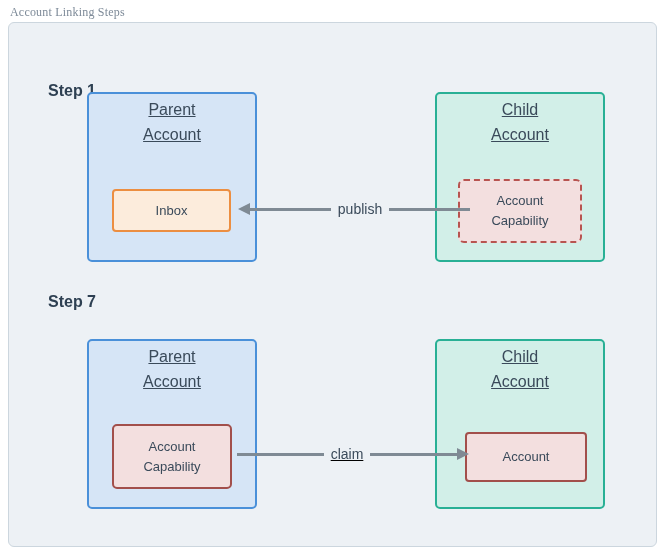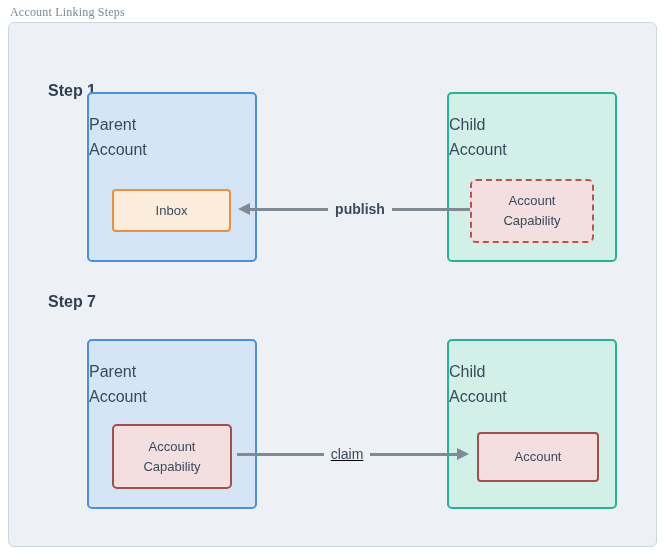--- a/index.html
+++ b/index.html
@@ -39,24 +39,24 @@
   .step1-heading{left:39px;top:31px;margin-top:28px;}
   .step2-heading{left:39px;top:270px;}
   .node{
     position:absolute;width:170px;height:170px;border-radius:5px;box-sizing:border-box;
   }
   .parent-node{background:var(--parent-fill);border:2px solid var(--parent-border);}
   .child-node{background:var(--child-fill);border:2px solid var(--child-border);}
   .row1{top:69px;}
   .row2{top:316px;}
   .left-col{left:78px;}
-  .right-col{left:438px;}
+  .right-col{left:426px;}
   .box-title{
-    text-align:left;padding-top:18px;font-size:16px;line-height:25px;
-    color:var(--box-text);white-space:pre-line;
+    text-align:center;padding-top:3px;font-size:16px;line-height:25px;
+    color:var(--box-text);white-space:pre-line;text-decoration:underline;
   }
   .inner-box{
     position:absolute;box-sizing:border-box;border-radius:4px;
     display:flex;align-items:center;justify-content:center;
     font-size:13px;line-height:20px;color:var(--box-text);
     text-align:center;white-space:pre-line;
   }
   .inbox-box{
     left:23px;top:95px;width:119px;height:43px;
     background:var(--inbox-fill);border:2px solid var(--inbox-border);
@@ -69,21 +69,21 @@
     left:23px;top:83px;width:120px;height:65px;border-radius:5px;
     background:var(--capability-fill);border:2px solid var(--capability-border-solid);
   }
   .account-box{
     left:28px;top:91px;width:122px;height:50px;
     background:var(--capability-fill);border:2px solid var(--capability-border-solid);
   }
   .arrow{
     position:absolute;height:24px;display:flex;align-items:center;
   }
-  .arrow1{left:229px;top:174px;width:232px;font-weight:bold;}
+  .arrow1{left:229px;top:174px;width:232px;}
   .arrow2{left:228px;top:419px;width:232px;text-decoration:underline;}
   .arrow-line{flex:1;height:3px;background:var(--arrow);}
   .arrow-label{
     padding:0 7px;font-size:14px;color:var(--box-text);white-space:nowrap;
   }
   .arrowhead-left{
     width:0;height:0;border-top:6px solid transparent;border-bottom:6px solid transparent;
     border-right:12px solid var(--arrow);
   }
   .arrowhead-right{

